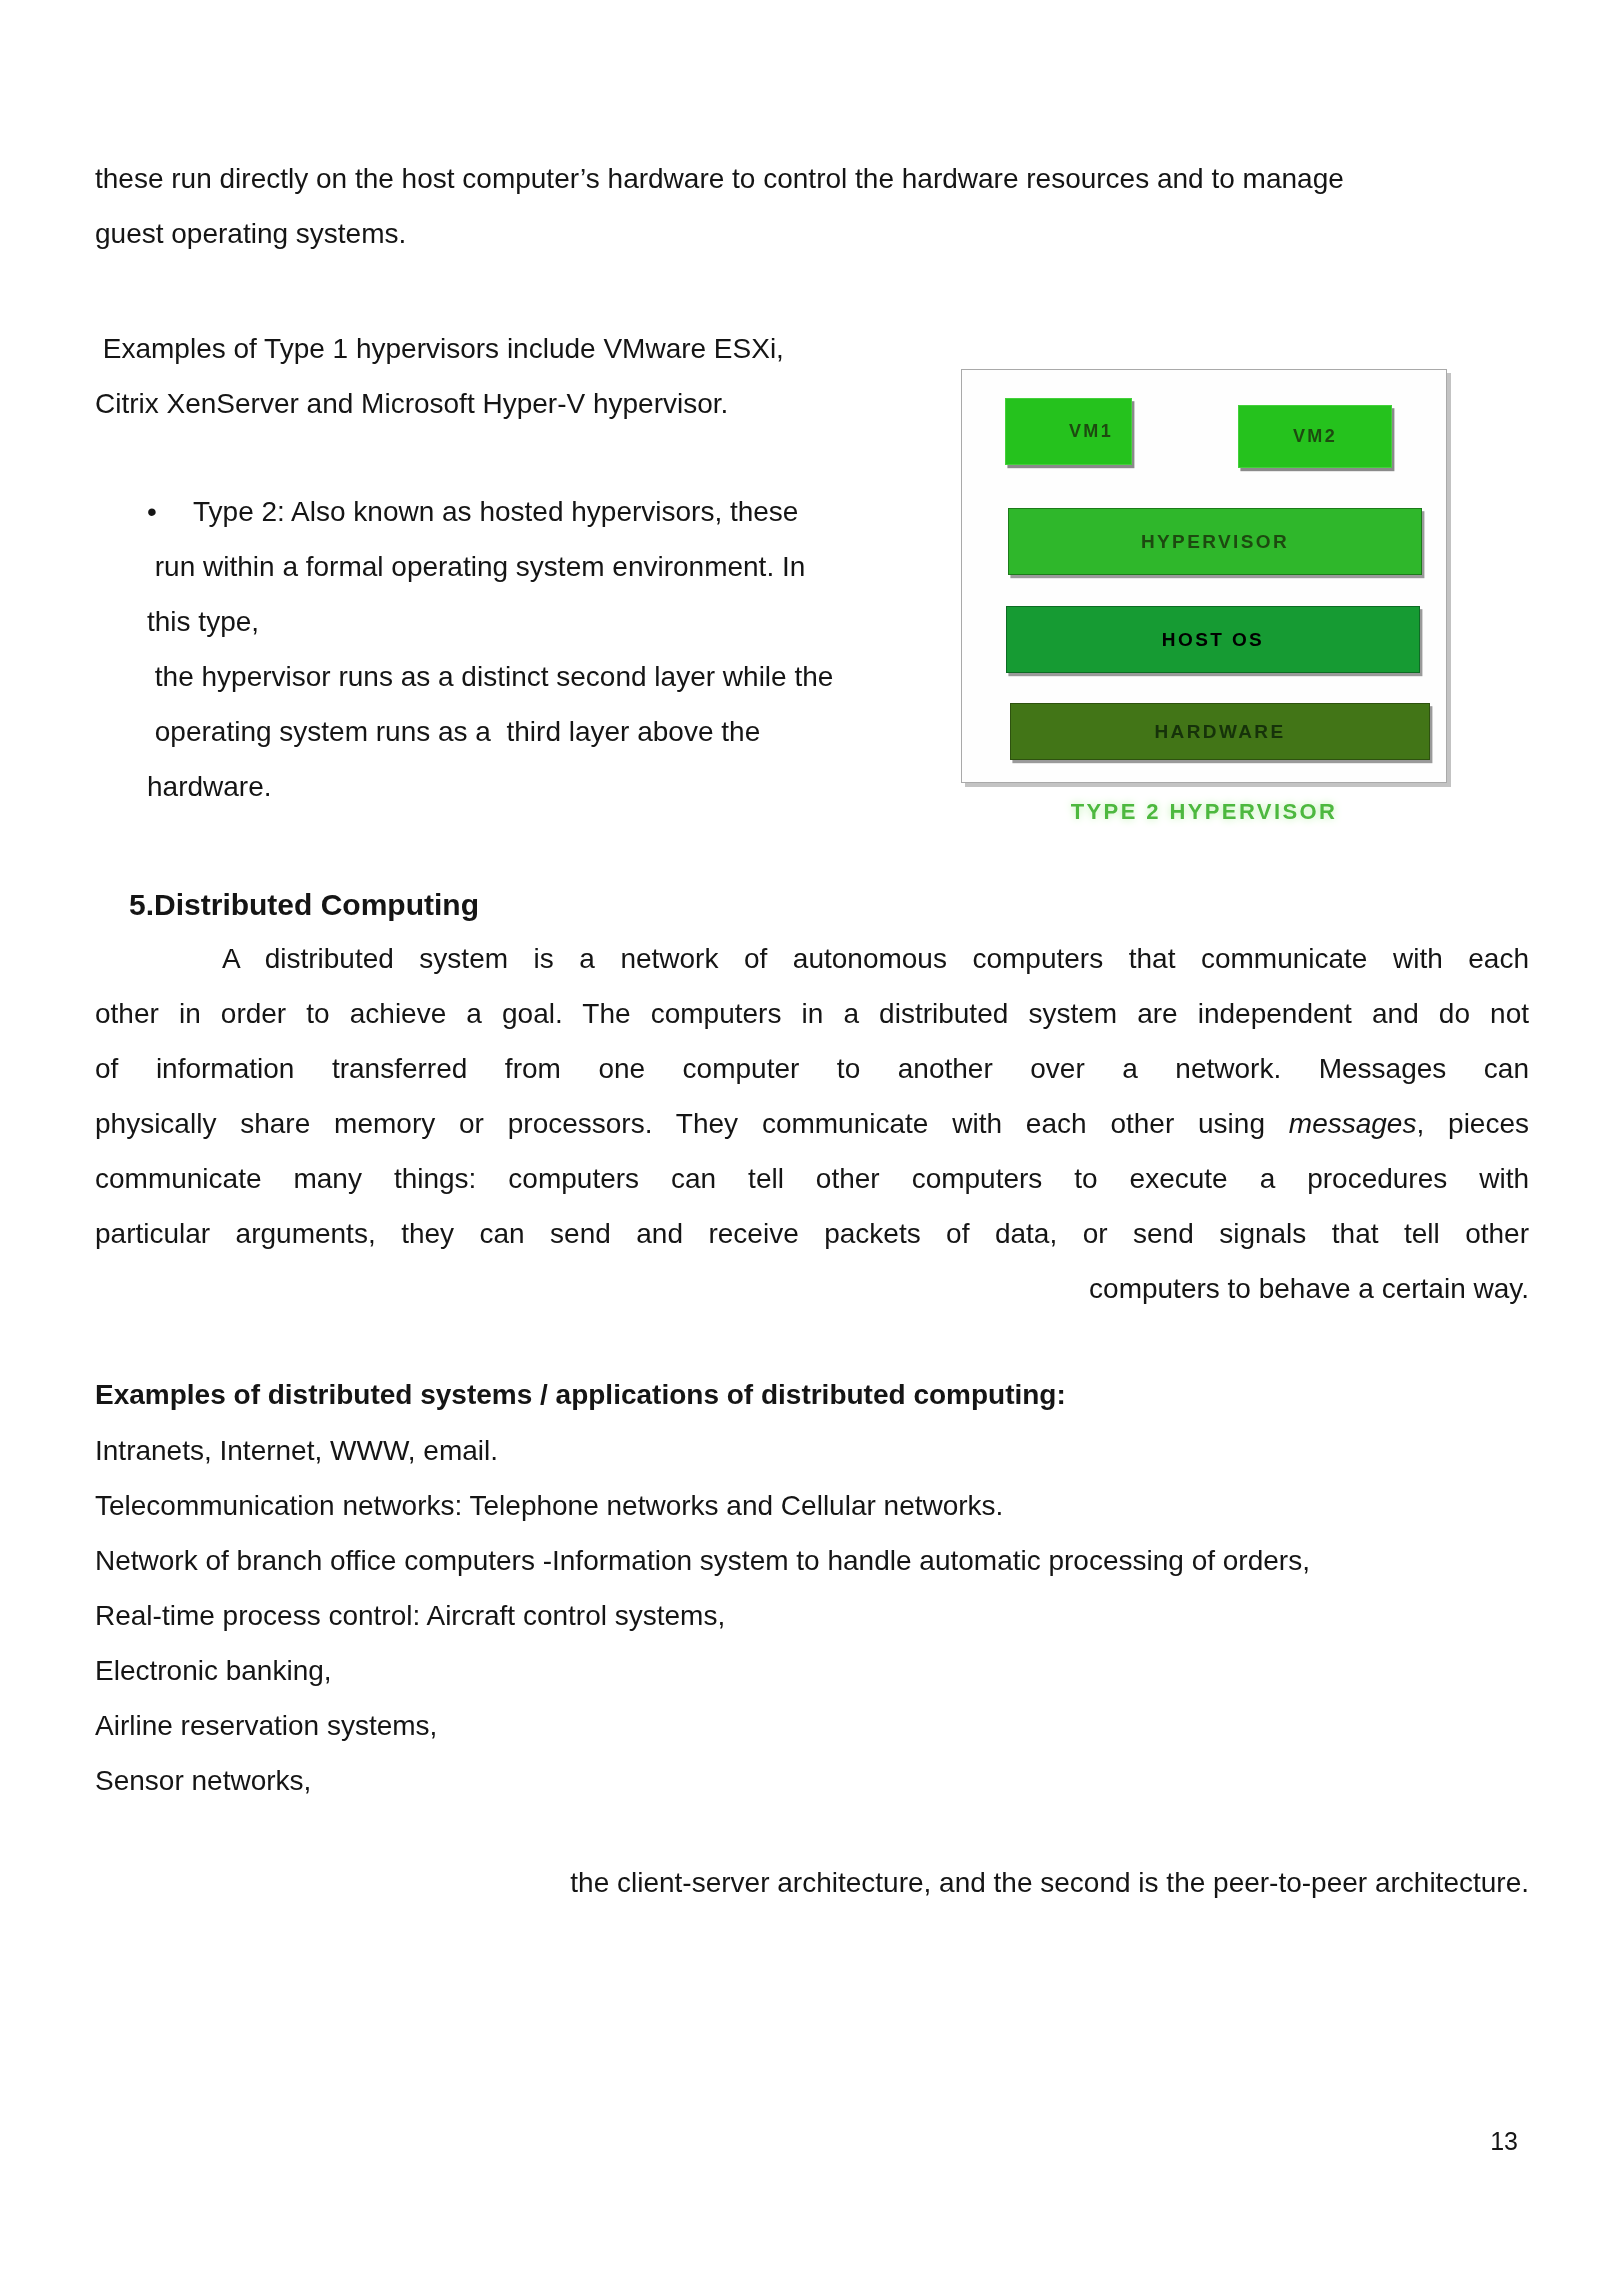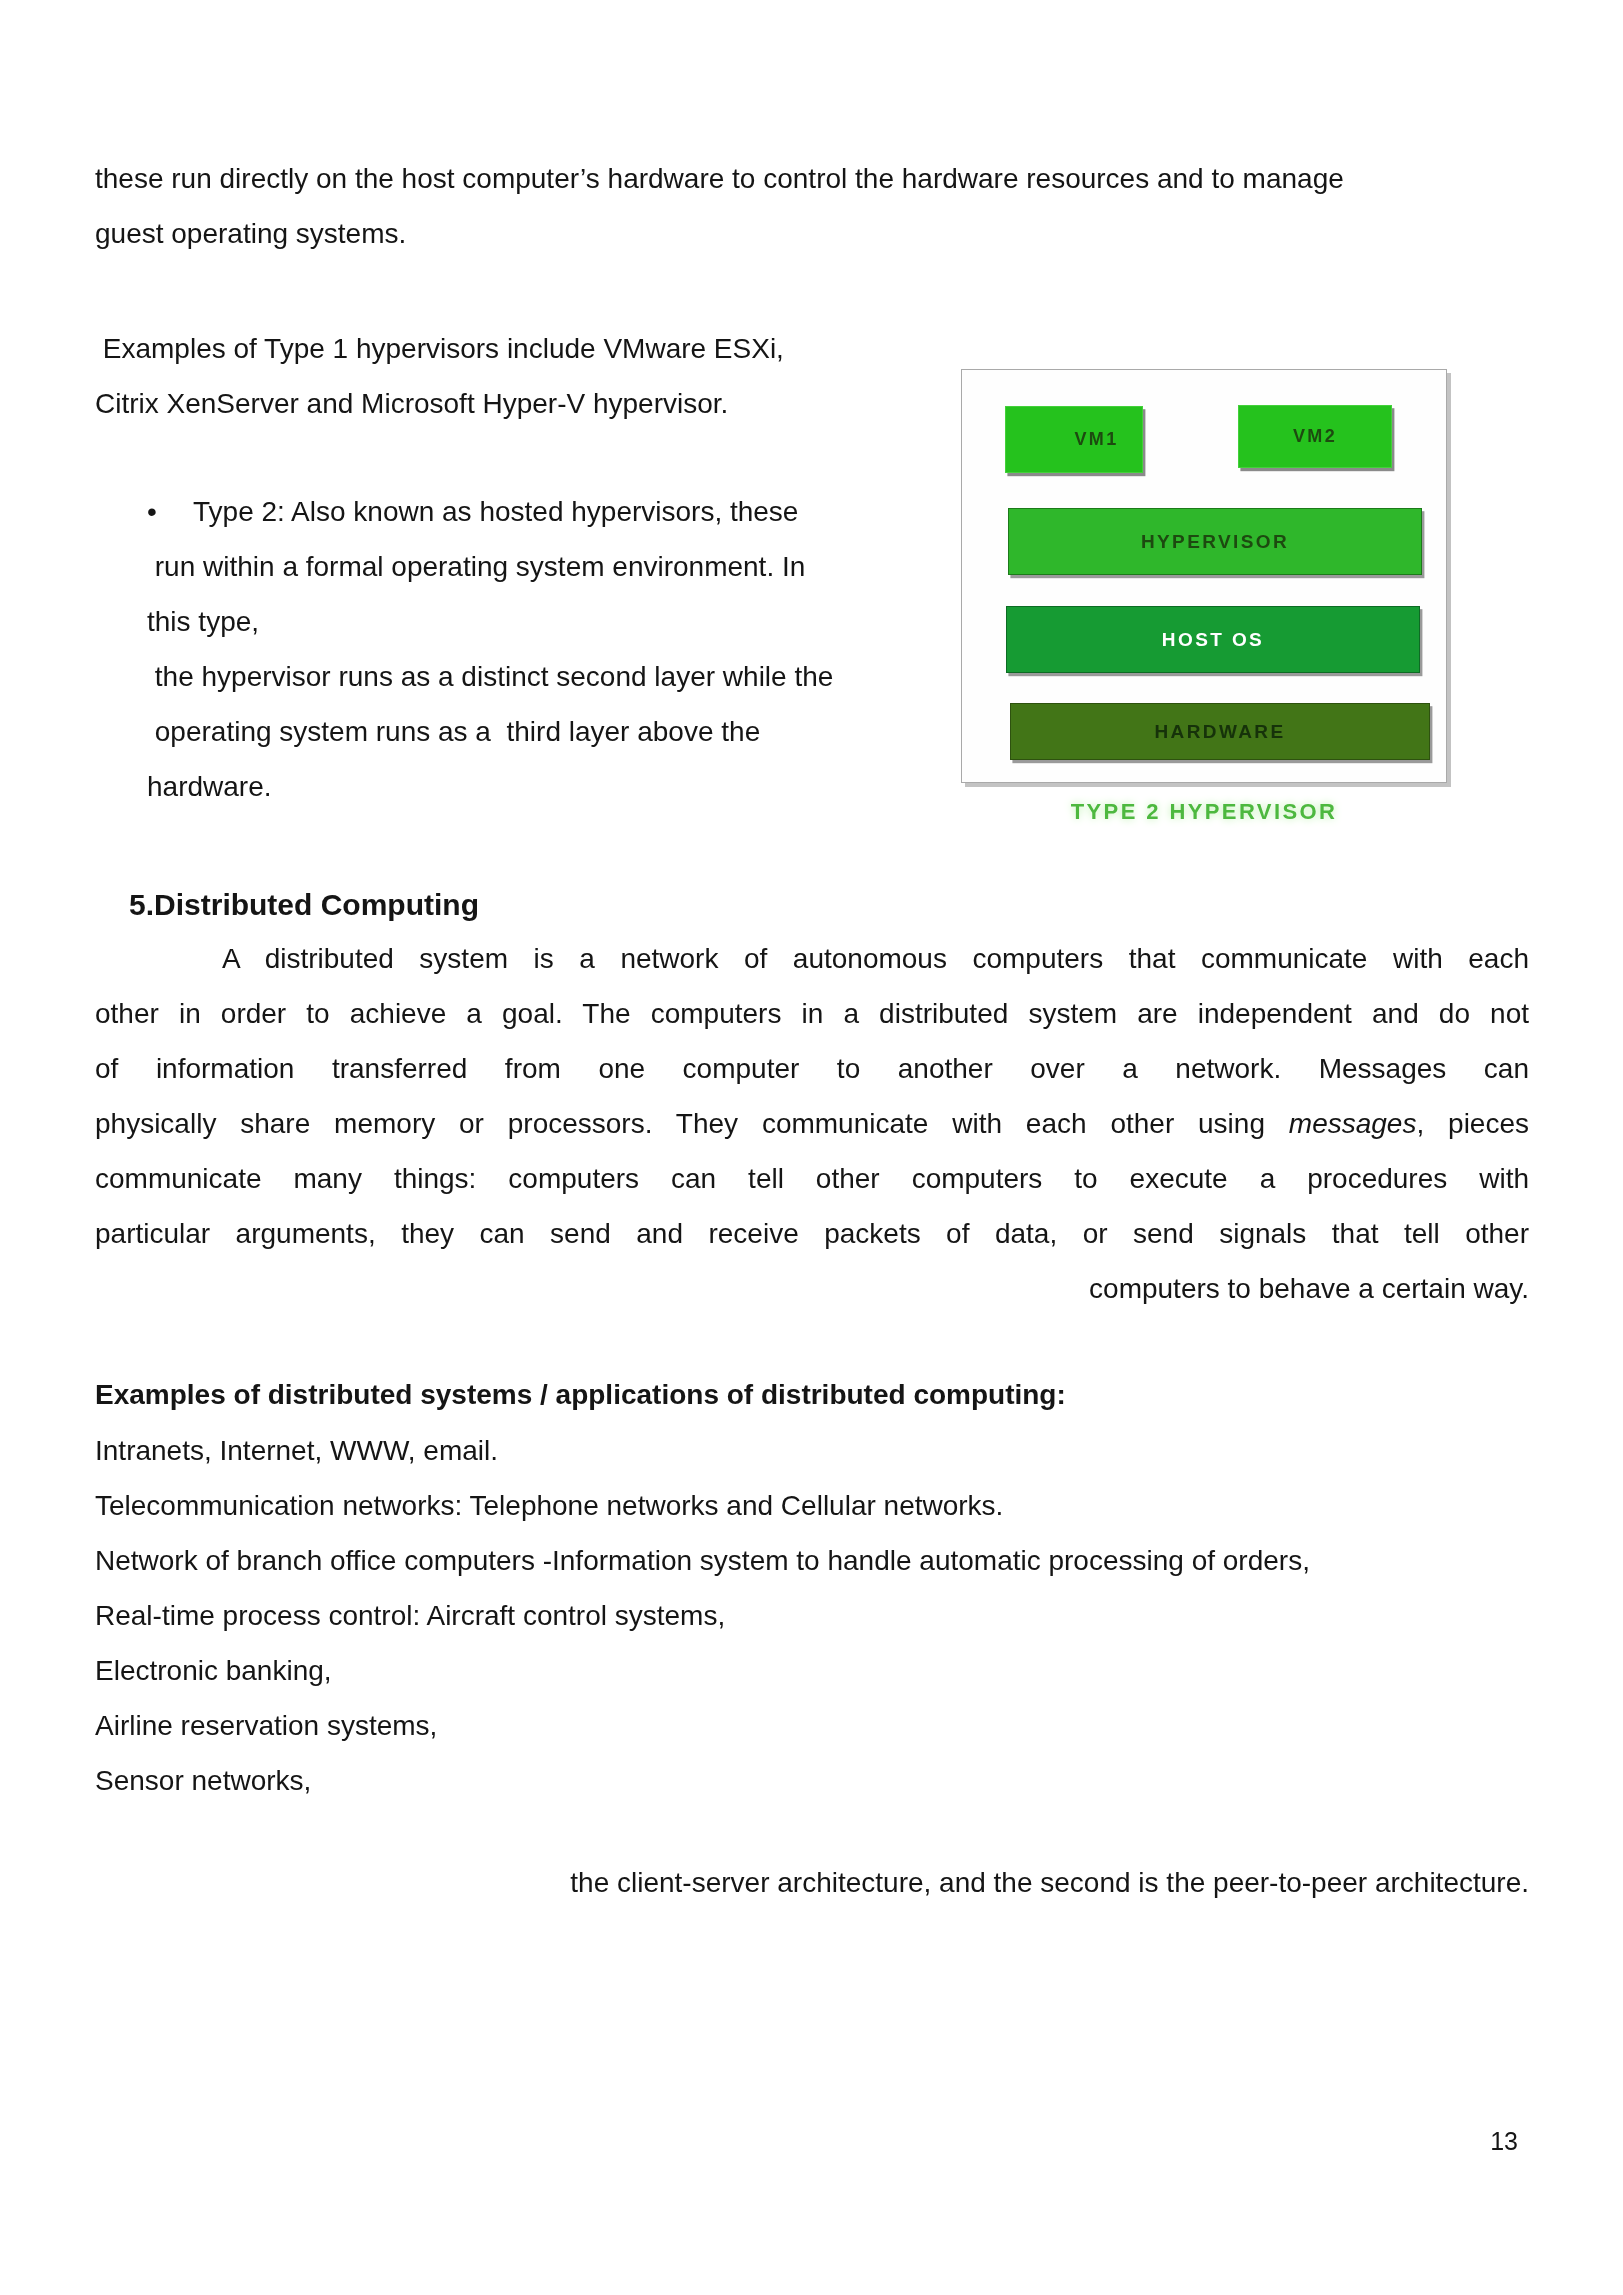--- a/index.html
+++ b/index.html
@@ -55,33 +55,33 @@
     display:flex;align-items:center;justify-content:center;
     font-weight:bold;
     letter-spacing:2.4px;
     box-sizing:border-box;
   }
   .vm{
     background:#25c21d;border:0.8px solid #43d13a;
     box-shadow:2.4px 3.2px 0 #8a8a8a;
     color:#1d4a10;font-size:18px;
   }
-  .vm1{left:43px;top:36px;width:138px;height:67px;padding-left:45px;}
+  .vm1{left:43px;top:28px;width:127px;height:67px;padding-left:45px;}
   .vm2{left:276px;top:35px;width:154px;height:63px;}
   .hyp{
     left:46px;top:138px;width:414px;height:67px;
     background:#2fb72b;border:1.6px solid #1c7a1a;
     box-shadow:2.4px 3.2px 0 #9a9a9a;
     color:#1d4a10;font-size:19px;text-align:center;
   }
   .hos{
     left:44px;top:236px;width:414px;height:67px;
     background:#169b33;border:1.6px solid #0d6b24;
     box-shadow:2.4px 3.2px 0 #9a9a9a;
-    color:#ffffff;font-size:19px;
+    color:#000000;font-size:19px;
   }
   .hw{
     left:48px;top:333px;width:420px;height:57px;
     background:#427517;border:1.6px solid #2e520f;
     box-shadow:2.4px 3.2px 0 #9a9a9a;
     color:#16320a;font-size:19px;
   }
   .diagram-caption{
     position:absolute;left:961px;top:799px;width:486px;
     text-align:center;

